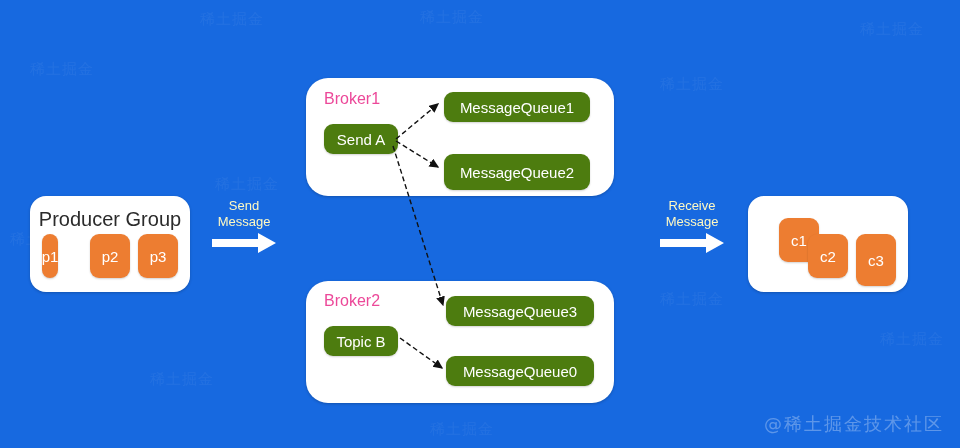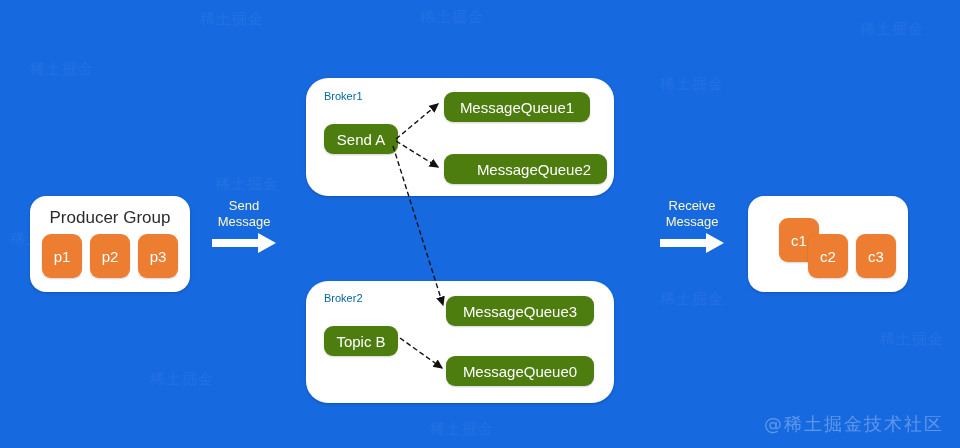--- a/index.html
+++ b/index.html
@@ -48,32 +48,32 @@
     background: #ffffff;
     border-radius: 22px;
     box-shadow: 0 1px 3px rgba(0,0,0,0.22);
   }
   .group-card {
     border-radius: 16px;
   }
 
   .card-title {
     position: absolute;
-    color: #0369a1;
-    font-size: 11px;
+    color: #ec4899;
+    font-size: 16px;
     white-space: nowrap;
   }
   .group-title {
     position: absolute;
     top: 12px;
     left: 0;
     right: 0;
     text-align: center;
     color: #2b2b2b;
-    font-size: 17px;
+    font-size: 20px;
     white-space: nowrap;
   }
 
   
   .green-box {
     position: absolute;
     background: #4d7c0f;
     border-radius: 9px;
     color: #ffffff;
     font-size: 15px;
@@ -130,59 +130,59 @@
   <div class="wm" style="left:860px; top:20px;">稀土掘金</div>
   <div class="wm" style="left:10px;  top:230px;">稀土掘金</div>
   <div class="wm" style="left:215px; top:175px;">稀土掘金</div>
   <div class="wm" style="left:660px; top:290px;">稀土掘金</div>
   <div class="wm" style="left:150px; top:370px;">稀土掘金</div>
   <div class="wm" style="left:430px; top:420px;">稀土掘金</div>
   <div class="wm" style="left:880px; top:330px;">稀土掘金</div>
 
   <div class="card group-card" style="left:30px; top:196px; width:160px; height:96px;">
     <div class="group-title">Producer Group</div>
-    <div class="orange-box" style="left:12px;  top:38px; width:40px; height:44px;">p1</div>
+    <div class="orange-box" style="left:12px;  top:38px; width:16px; height:44px;">p1</div>
     <div class="orange-box" style="left:60px;  top:38px; width:40px; height:44px;">p2</div>
     <div class="orange-box" style="left:108px; top:38px; width:40px; height:44px;">p3</div>
   </div>
 
   <div class="flow-label" style="left:206px; top:198px; width:76px;">
     <div>Send</div>
     <div>Message</div>
   </div>
   <svg class="flow-arrow" style="left:210px; top:230px;" width="70" height="26" viewBox="0 0 70 26">
     <path d="M2 9 L48 9 L48 3 L66 13 L48 23 L48 17 L2 17 Z" fill="#ffffff"></path>
   </svg>
 
   <div class="card" style="left:306px; top:78px; width:308px; height:118px;">
     <div class="card-title" style="left:18px; top:12px;">Broker1</div>
     <div class="green-box" style="left:18px; top:46px; width:74px; height:30px;">Send A</div>
     <div class="green-box" style="left:138px; top:14px; width:146px; height:30px;">MessageQueue1</div>
-    <div class="green-box" style="left:138px; top:76px; width:146px; height:30px;padding-left:17px;">MessageQueue2</div>
+    <div class="green-box" style="left:138px; top:76px; width:146px; height:36px;">MessageQueue2</div>
   </div>
 
   <div class="card" style="left:306px; top:281px; width:308px; height:122px;">
     <div class="card-title" style="left:18px; top:11px;">Broker2</div>
     <div class="green-box" style="left:18px; top:45px; width:74px; height:30px;">Topic B</div>
     <div class="green-box" style="left:140px; top:15px; width:148px; height:30px;">MessageQueue3</div>
     <div class="green-box" style="left:140px; top:75px; width:148px; height:30px;">MessageQueue0</div>
   </div>
 
   <div class="flow-label" style="left:652px; top:198px; width:80px;">
     <div>Receive</div>
     <div>Message</div>
   </div>
   <svg class="flow-arrow" style="left:658px; top:230px;" width="70" height="26" viewBox="0 0 70 26">
     <path d="M2 9 L48 9 L48 3 L66 13 L48 23 L48 17 L2 17 Z" fill="#ffffff"></path>
   </svg>
 
   <div class="card group-card" style="left:748px; top:196px; width:160px; height:96px;">
     <div class="orange-box" style="left:12px;  top:22px; width:40px; height:44px;margin-left:19px;">c1</div>
     <div class="orange-box" style="left:60px;  top:38px; width:40px; height:44px;">c2</div>
-    <div class="orange-box" style="left:108px; top:38px; width:40px; height:44px;text-align:right;">c3</div>
+    <div class="orange-box" style="left:108px; top:38px; width:40px; height:52px;text-align:right;">c3</div>
   </div>
 
   <svg id="connectors" viewBox="0 0 960 448">
     <defs>
       <marker id="arrowhead" markerWidth="7" markerHeight="7" refX="6" refY="3.2" orient="auto" markerUnits="strokeWidth">
         <path d="M0,0 L7,3.2 L0,6.4 z" fill="#111111"></path>
       </marker>
     </defs>
 
     <line x1="396" y1="139" x2="438" y2="104" stroke="#111111" stroke-width="1.4" stroke-dasharray="5,3" marker-end="url(#arrowhead)"></line>

